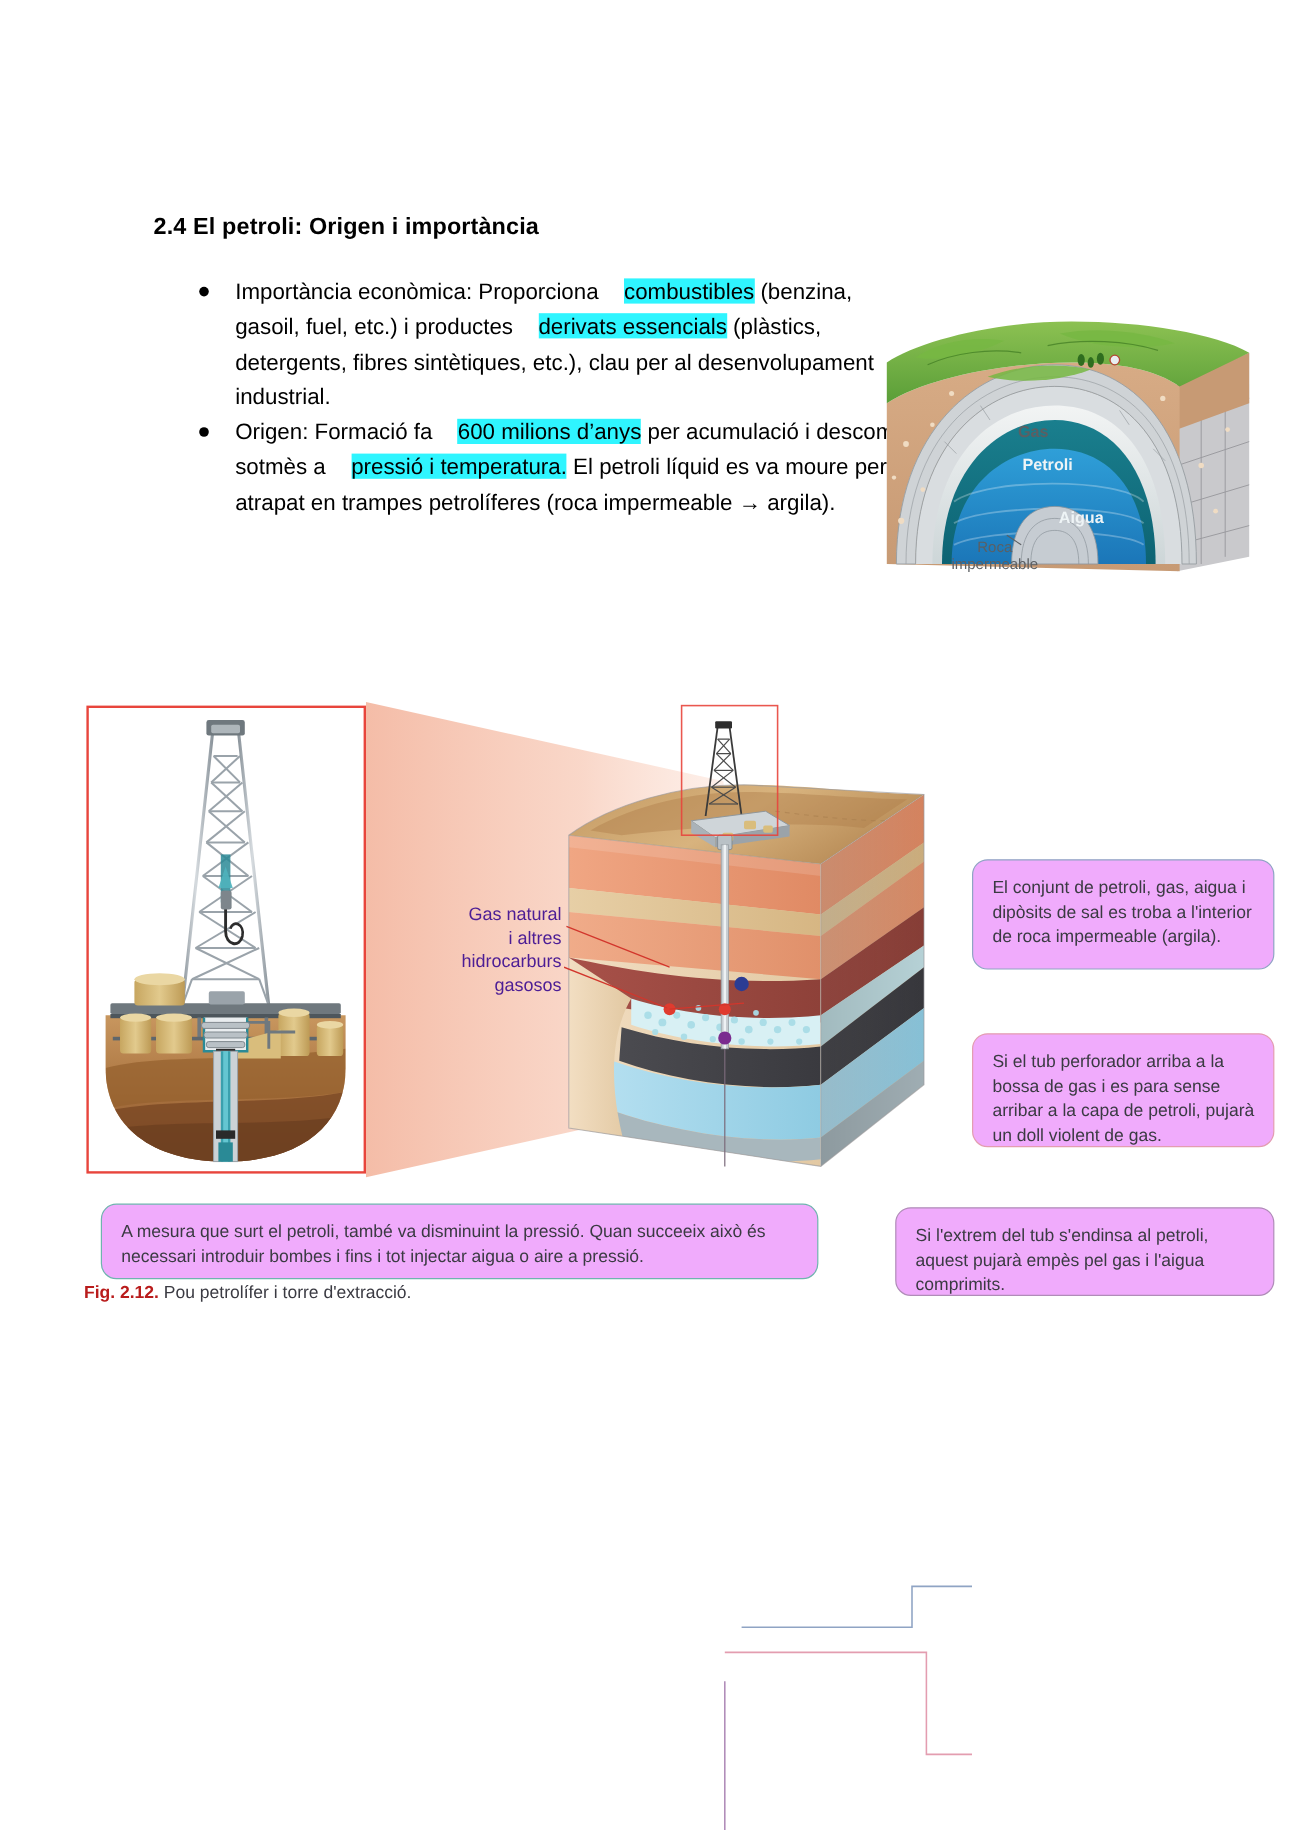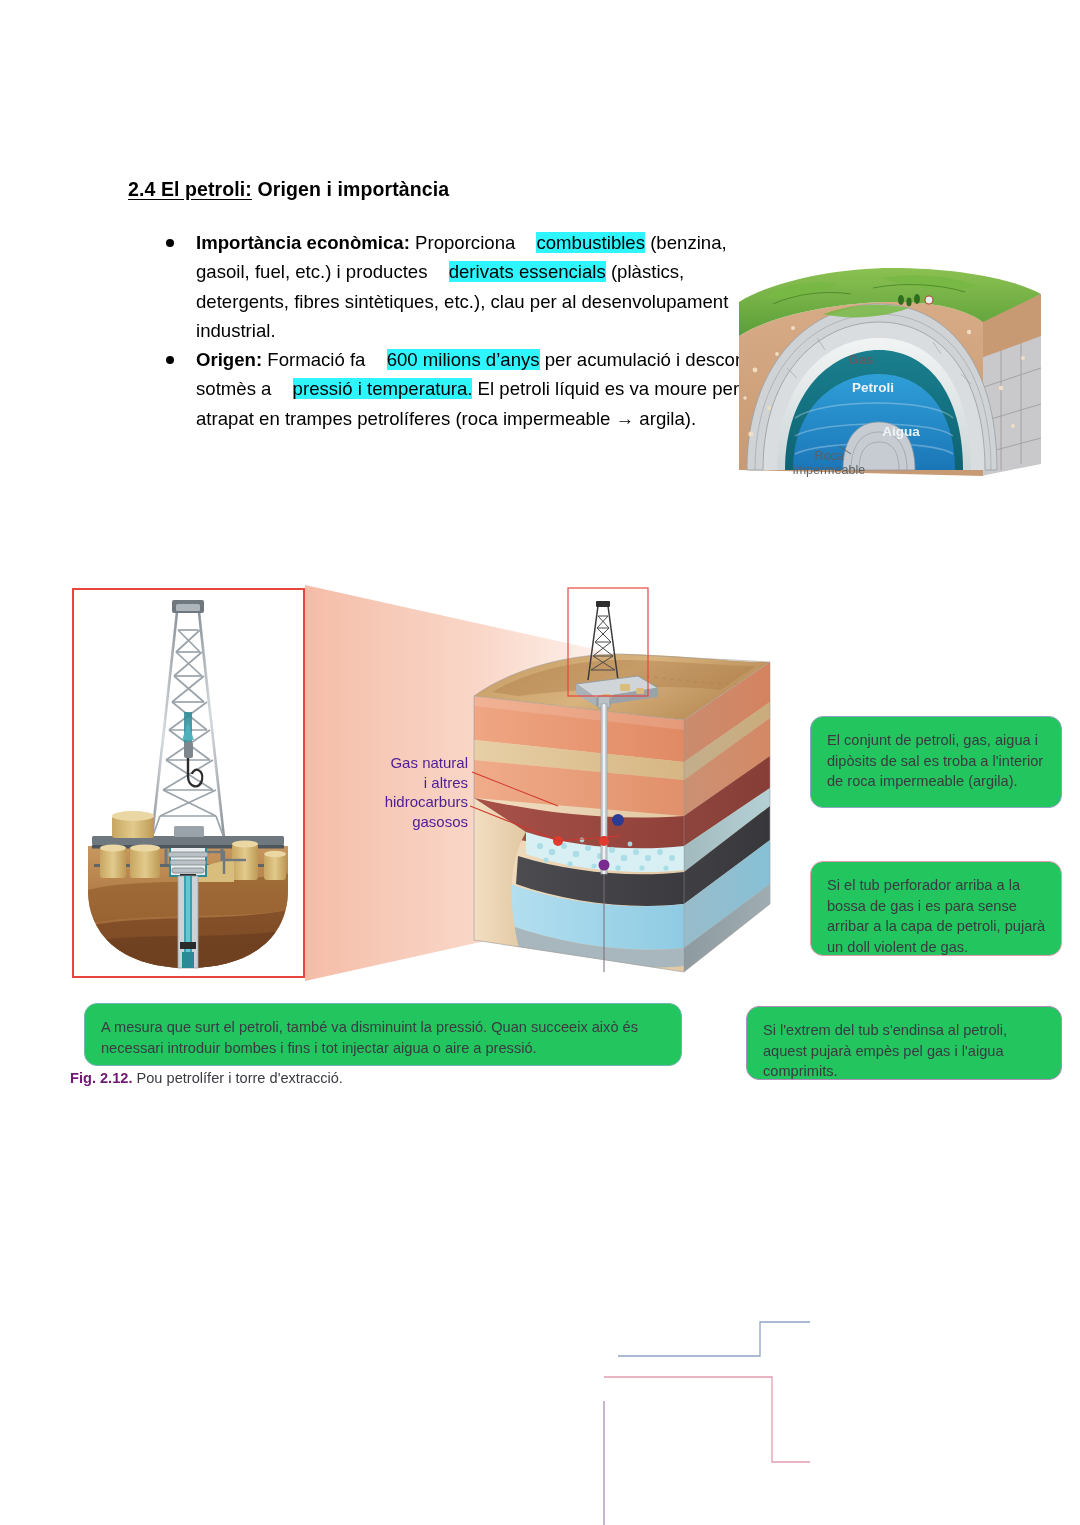--- a/index.html
+++ b/index.html
@@ -20,21 +20,20 @@
   #heading {
     position: absolute;
     left: 128px;
     top: 178px;
     font-size: 19.5px;
     font-weight: bold;
     letter-spacing: 0.1px;
     white-space: nowrap;
   }
   #heading .num {
-    text-decoration: underline;
     text-underline-offset: 3px;
   }
   #heading .rest { font-weight: bold; }
 
   
   #bullets {
     position: absolute;
     left: 160px;
     top: 228px;
     width: 820px;
@@ -48,21 +47,21 @@
   }
   .bullet .dot {
     position: absolute;
     left: 6px;
     top: 11px;
     width: 8px;
     height: 8px;
     border-radius: 50%;
     background: #000;
   }
-  .bullet b { font-weight: bold; text-align: right; }
+  .bullet b { font-weight: normal; text-align: right; }
   .hl {
     background: #2ff5ff;
     box-decoration-break: clone;
     margin-left: 16px;
     -webkit-box-decoration-break: clone;
   }
   
   .narrow { width: 560px; }
   .wide   { width: 820px; }
 
@@ -125,21 +124,21 @@
     font-size: 15px;
     line-height: 19.5px;
     color: #4c1d95;
   }
 
   
   .callout {
     position: absolute;
     box-sizing: border-box;
     border-radius: 13px;
-    background: #22c55e;
+    background: #f0abfc;
     font-size: 14.6px;
     line-height: 20.6px;
     color: #3a3a42;
     padding: 13px 8px 12px 16px;
   }
   #callout-1 {
     left: 810px; top: 716px;
     width: 252px; height: 92px;
     border: 1.4px solid #8fa4c4;
   }
@@ -621,14 +620,14 @@
     <div>hidrocarburs</div>
     <div>gasosos</div>
   </div>
 
 <div class="callout" id="callout-1" style="border-color: rgb(143, 164, 196);">El conjunt de petroli, gas, aigua i dipòsits de sal es troba a l'interior de roca impermeable (argila).</div>
 <div class="callout" id="callout-2" style="border-color: rgb(227, 157, 176);">Si el tub perforador arriba a la bossa de gas i es para sense arribar a la capa de petroli, pujarà un doll violent de gas.</div>
 <div class="callout" id="callout-3" style="border-color: rgb(176, 140, 184);">Si l'extrem del tub s'endinsa al petroli, aquest pujarà empès pel gas i l'aigua comprimits.</div>
 <div class="callout" id="callout-4" style="border-color: rgb(111, 180, 174);">A mesura que surt el petroli, també va disminuint la pressió. Quan succeeix això és necessari introduir bombes i fins i tot injectar aigua o aire a pressió.</div>
 
 <div id="caption">
-  <span class="figno" style="color: #701a75;">Fig. 2.12.</span><span> Pou petrolífer i torre d'extracció.</span>
+  <span class="figno" style="color: #b91c1c;">Fig. 2.12.</span><span> Pou petrolífer i torre d'extracció.</span>
 </div>
 
 </body></html>

